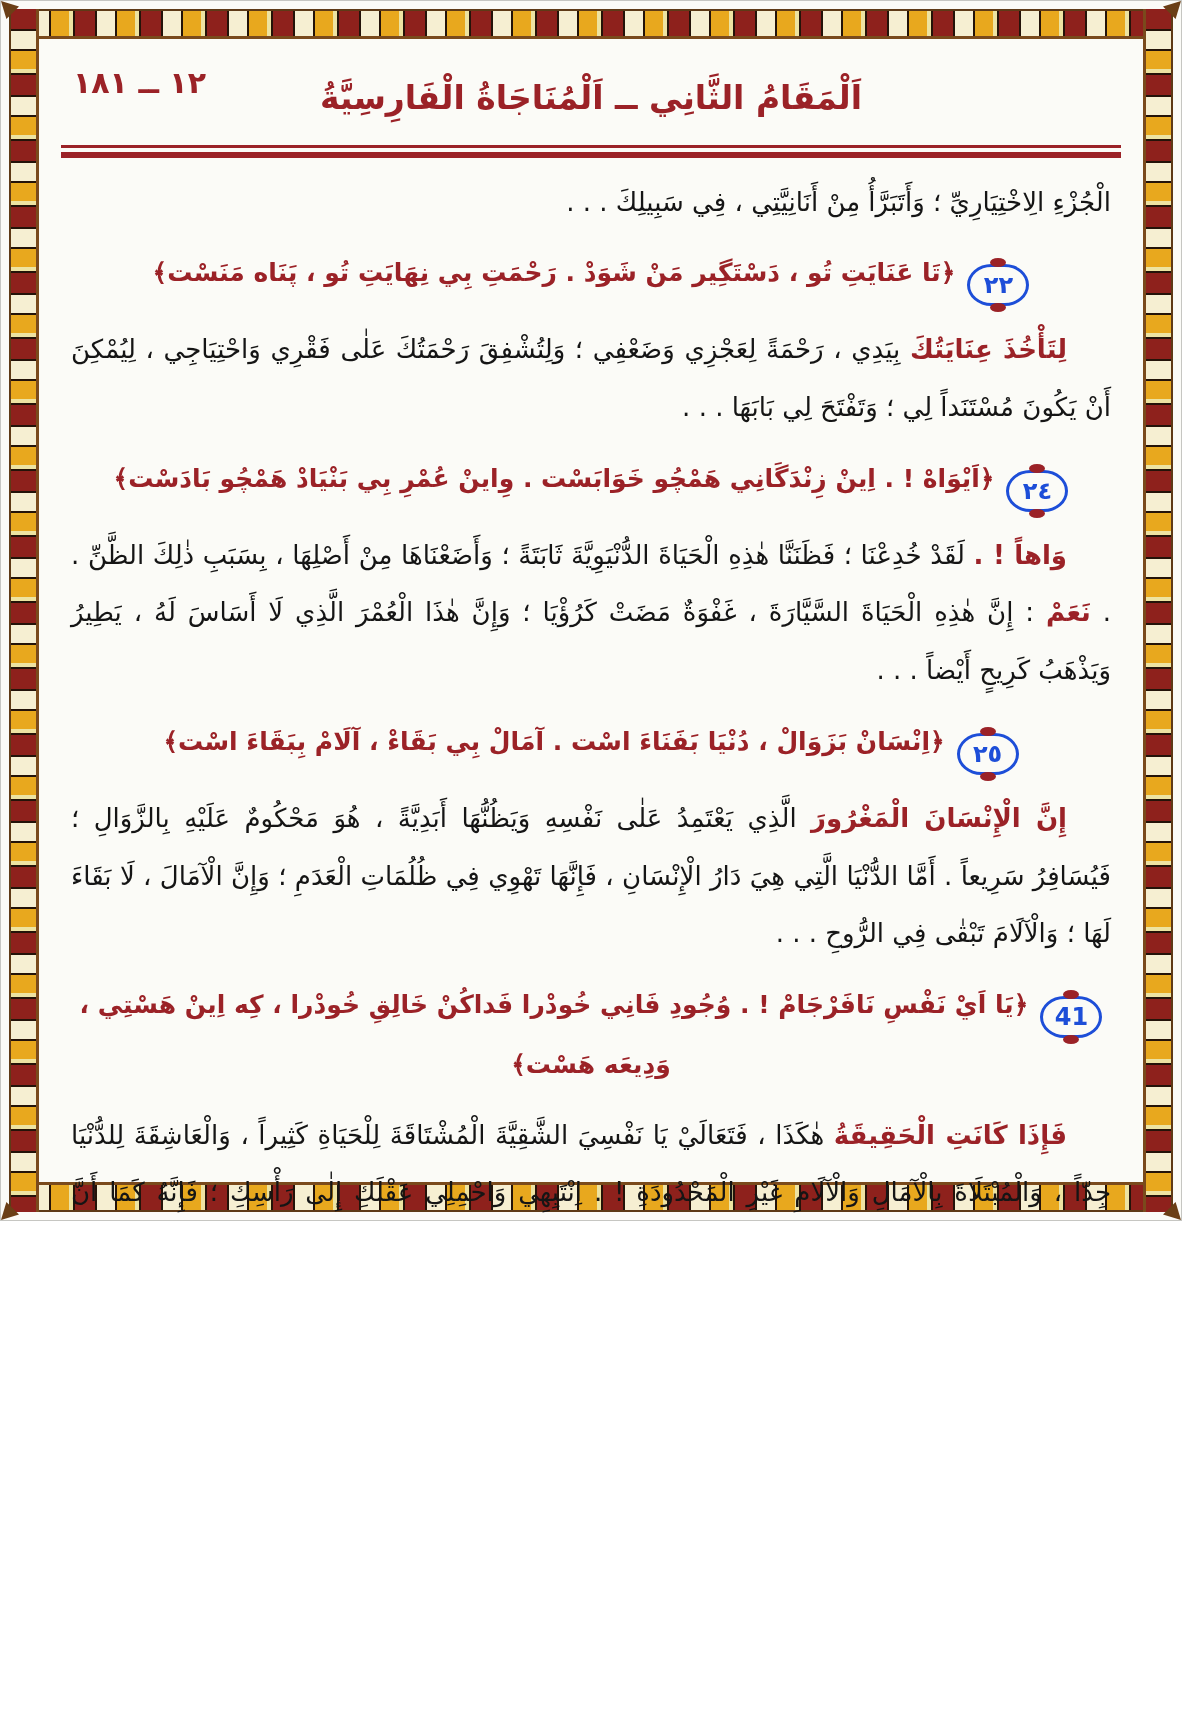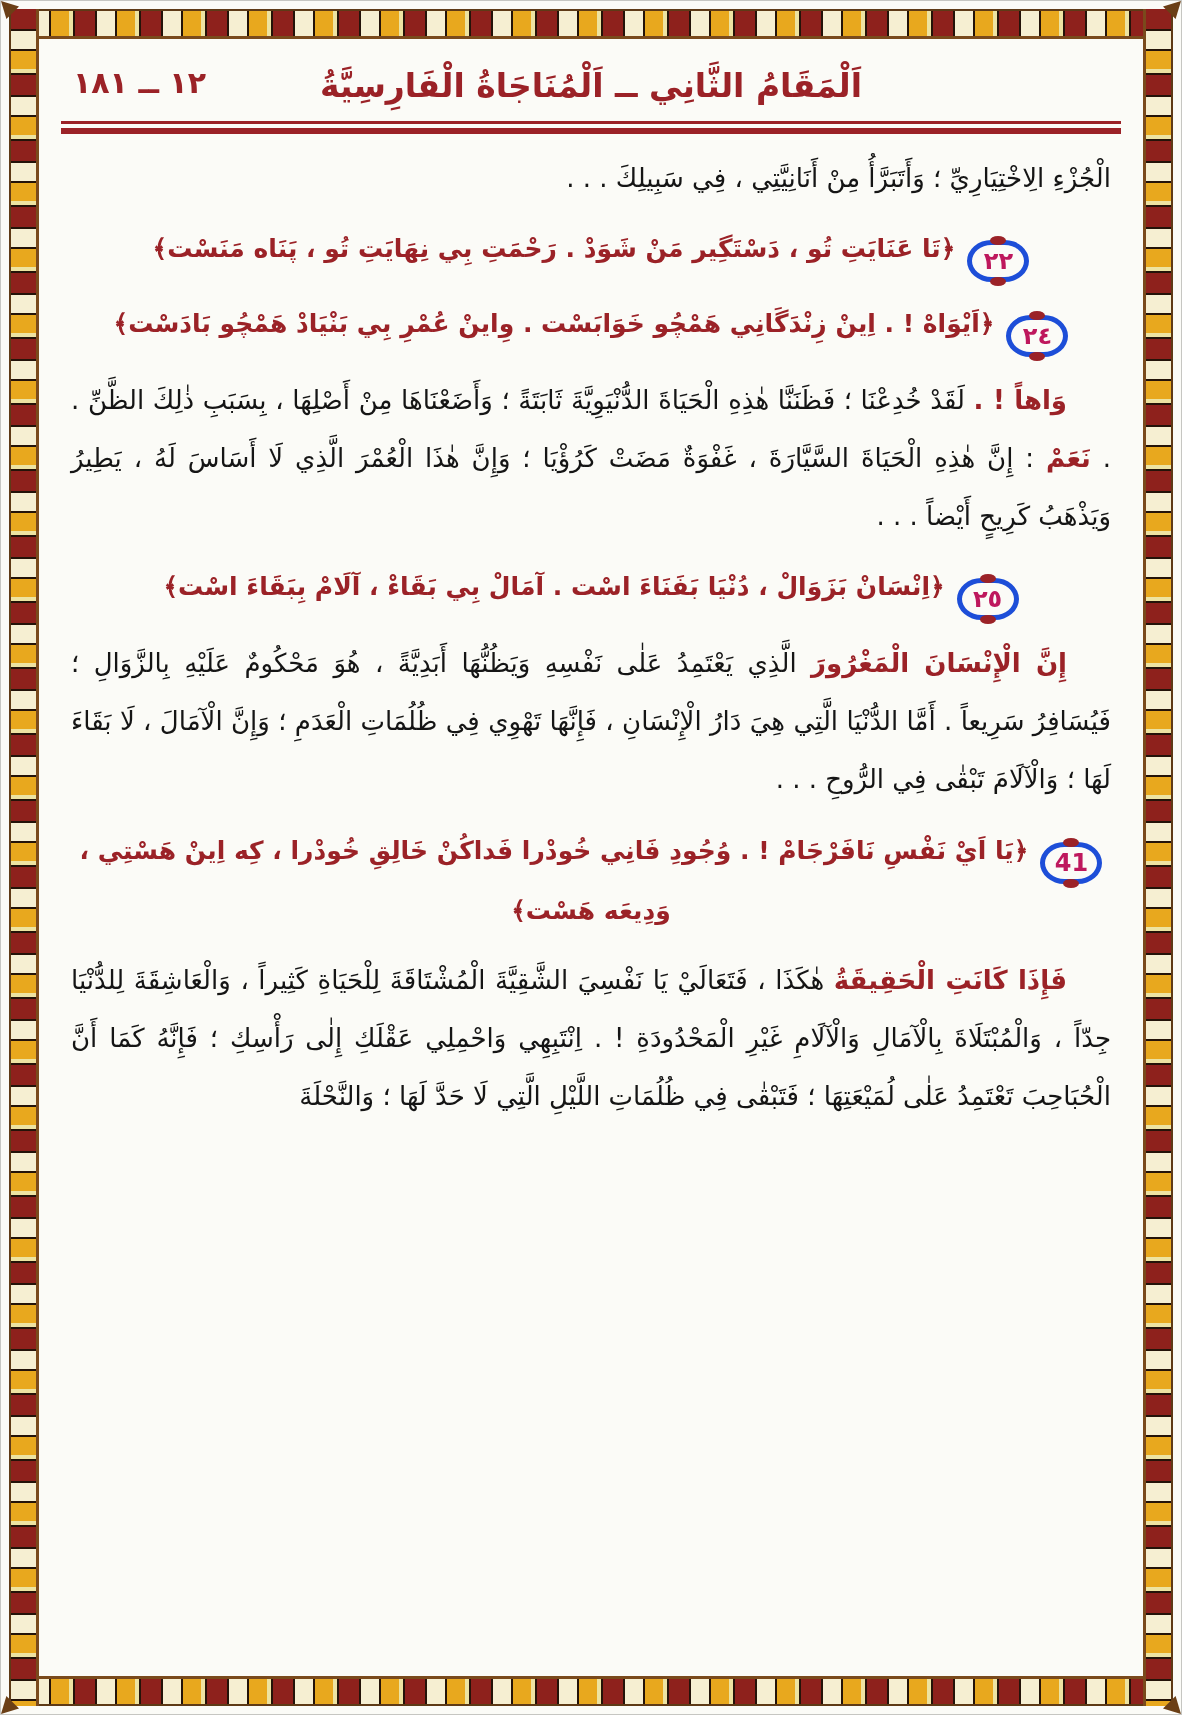--- a/index.html
+++ b/index.html
@@ -1,18 +1,18 @@
 <!DOCTYPE html>
 <html lang="ar" dir="rtl"><head>
 <meta charset="utf-8">
 <style>
   html,body{margin:0;padding:0;background:#ffffff;}
   .page{
     position:relative;
-    width:1182px;height:1715px;
+    width:1182px;height:1221px;
     box-sizing:border-box;
     background:#FBFBF7;
     border:1px solid #C6C6C2;
     overflow:hidden;
     font-family:"DejaVu Sans",sans-serif;
     direction:rtl;
   }
   
   .strip{position:absolute;box-sizing:border-box;}
   .strip-h{
@@ -44,21 +44,21 @@
     position:absolute;top:40px;bottom:40px;left:40px;right:40px;
     padding:16px 18px 0;
     color:#151515;
   }
   .header{position:relative;text-align:center;margin-bottom:2px;}
   .page-num{
     position:absolute;left:14px;top:8px;
     color:#9B2227;font-weight:bold;font-size:30px;letter-spacing:2px;
   }
   .title{
-    margin:4px;display:inline-block;
+    margin:16px;display:inline-block;
     color:#9B2227;font-weight:bold;font-size:33px;line-height:1.5;
   }
   .rule{
     height:4px;
     border-top:3px solid #9B2227;
     border-bottom:6px solid #9B2227;
     margin:6px 2px 16px;
   }
   .para{
     font-size:26px;line-height:2.22;
@@ -70,22 +70,22 @@
   .lead{color:#9B2227;font-weight:bold;}
   .verse{
     color:#9B2227;font-weight:bold;
     font-size:25px;line-height:2.15;
     text-align:center;
     margin:15px 0;
   }
   .medallion{
     display:inline-flex;align-items:center;justify-content:center;
     min-width:62px;height:42px;box-sizing:border-box;
-    border:5px solid #1d4ed8;border-radius:55%/70%;
-    color:#be185d;font-weight:bold;font-size:24px;line-height:1;
+    border:3px solid #1d4ed8;border-radius:55%/70%;
+    color:#1d4ed8;font-weight:bold;font-size:24px;line-height:1;
     position:relative;vertical-align:-12px;margin-left:12px;
     background:#FBFBF7;
   }
   .medallion::before,.medallion::after{
     content:"";position:absolute;left:50%;transform:translateX(-50%);
     width:16px;height:9px;background:#9B2227;border-radius:50%;
   }
   .medallion::before{top:-9px;}
   .medallion::after{bottom:-9px;}
 </style>
@@ -112,20 +112,21 @@
     </header>
 
     <main>
 
       <p class="para intro"><span>الْجُزْءِ الِاخْتِيَارِيِّ ؛ وَأَتَبَرَّأُ مِنْ أَنَانِيَّتِي ، فِي سَبِيلِكَ . . .</span></p>
 
       <div class="verse">
         <span class="medallion">٢٢</span><span class="vtext">﴿تَا عَنَايَتِ تُو ، دَسْتَگِير مَنْ شَوَدْ . رَحْمَتِ بِي نِهَايَتِ تُو ، پَنَاه مَنَسْت﴾</span>
       </div>
 
+      <p class="para"><span class="lead">لِتَأْخُذَ عِنَايَتُكَ</span><span> بِيَدِي ، رَحْمَةً لِعَجْزِي وَضَعْفِي ؛ وَلِتُشْفِقَ رَحْمَتُكَ عَلٰى فَقْرِي وَاحْتِيَاجِي ، لِيُمْكِنَ أَنْ يَكُونَ مُسْتَنَداً لِي ؛ وَتَفْتَحَ لِي بَابَهَا . . .</span></p>
 
 
 
       <div class="verse">
         <span class="medallion">٢٤</span><span class="vtext">﴿اَيْوَاهْ ! . اِينْ زِنْدَگَانِي هَمْچُو خَوَابَسْت . وِاينْ عُمْرِ بِي بَنْيَادْ هَمْچُو بَادَسْت﴾</span>
       </div>
 
       <p class="para"><span class="lead">وَاهاً ! .</span><span> لَقَدْ خُدِعْنَا ؛ فَظَنَنَّا هٰذِهِ الْحَيَاةَ الدُّنْيَوِيَّةَ ثَابَتَةً ؛ وَأَضَعْنَاهَا مِنْ أَصْلِهَا ، بِسَبَبِ ذٰلِكَ الظَّنِّ . . </span><span class="lead">نَعَمْ</span><span> : إِنَّ هٰذِهِ الْحَيَاةَ السَّيَّارَةَ ، غَفْوَةٌ مَضَتْ كَرُؤْيَا ؛ وَإِنَّ هٰذَا الْعُمْرَ الَّذِي لَا أَسَاسَ لَهُ ، يَطِيرُ وَيَذْهَبُ كَرِيحٍ أَيْضاً . . .</span></p>
 
       <div class="verse">

